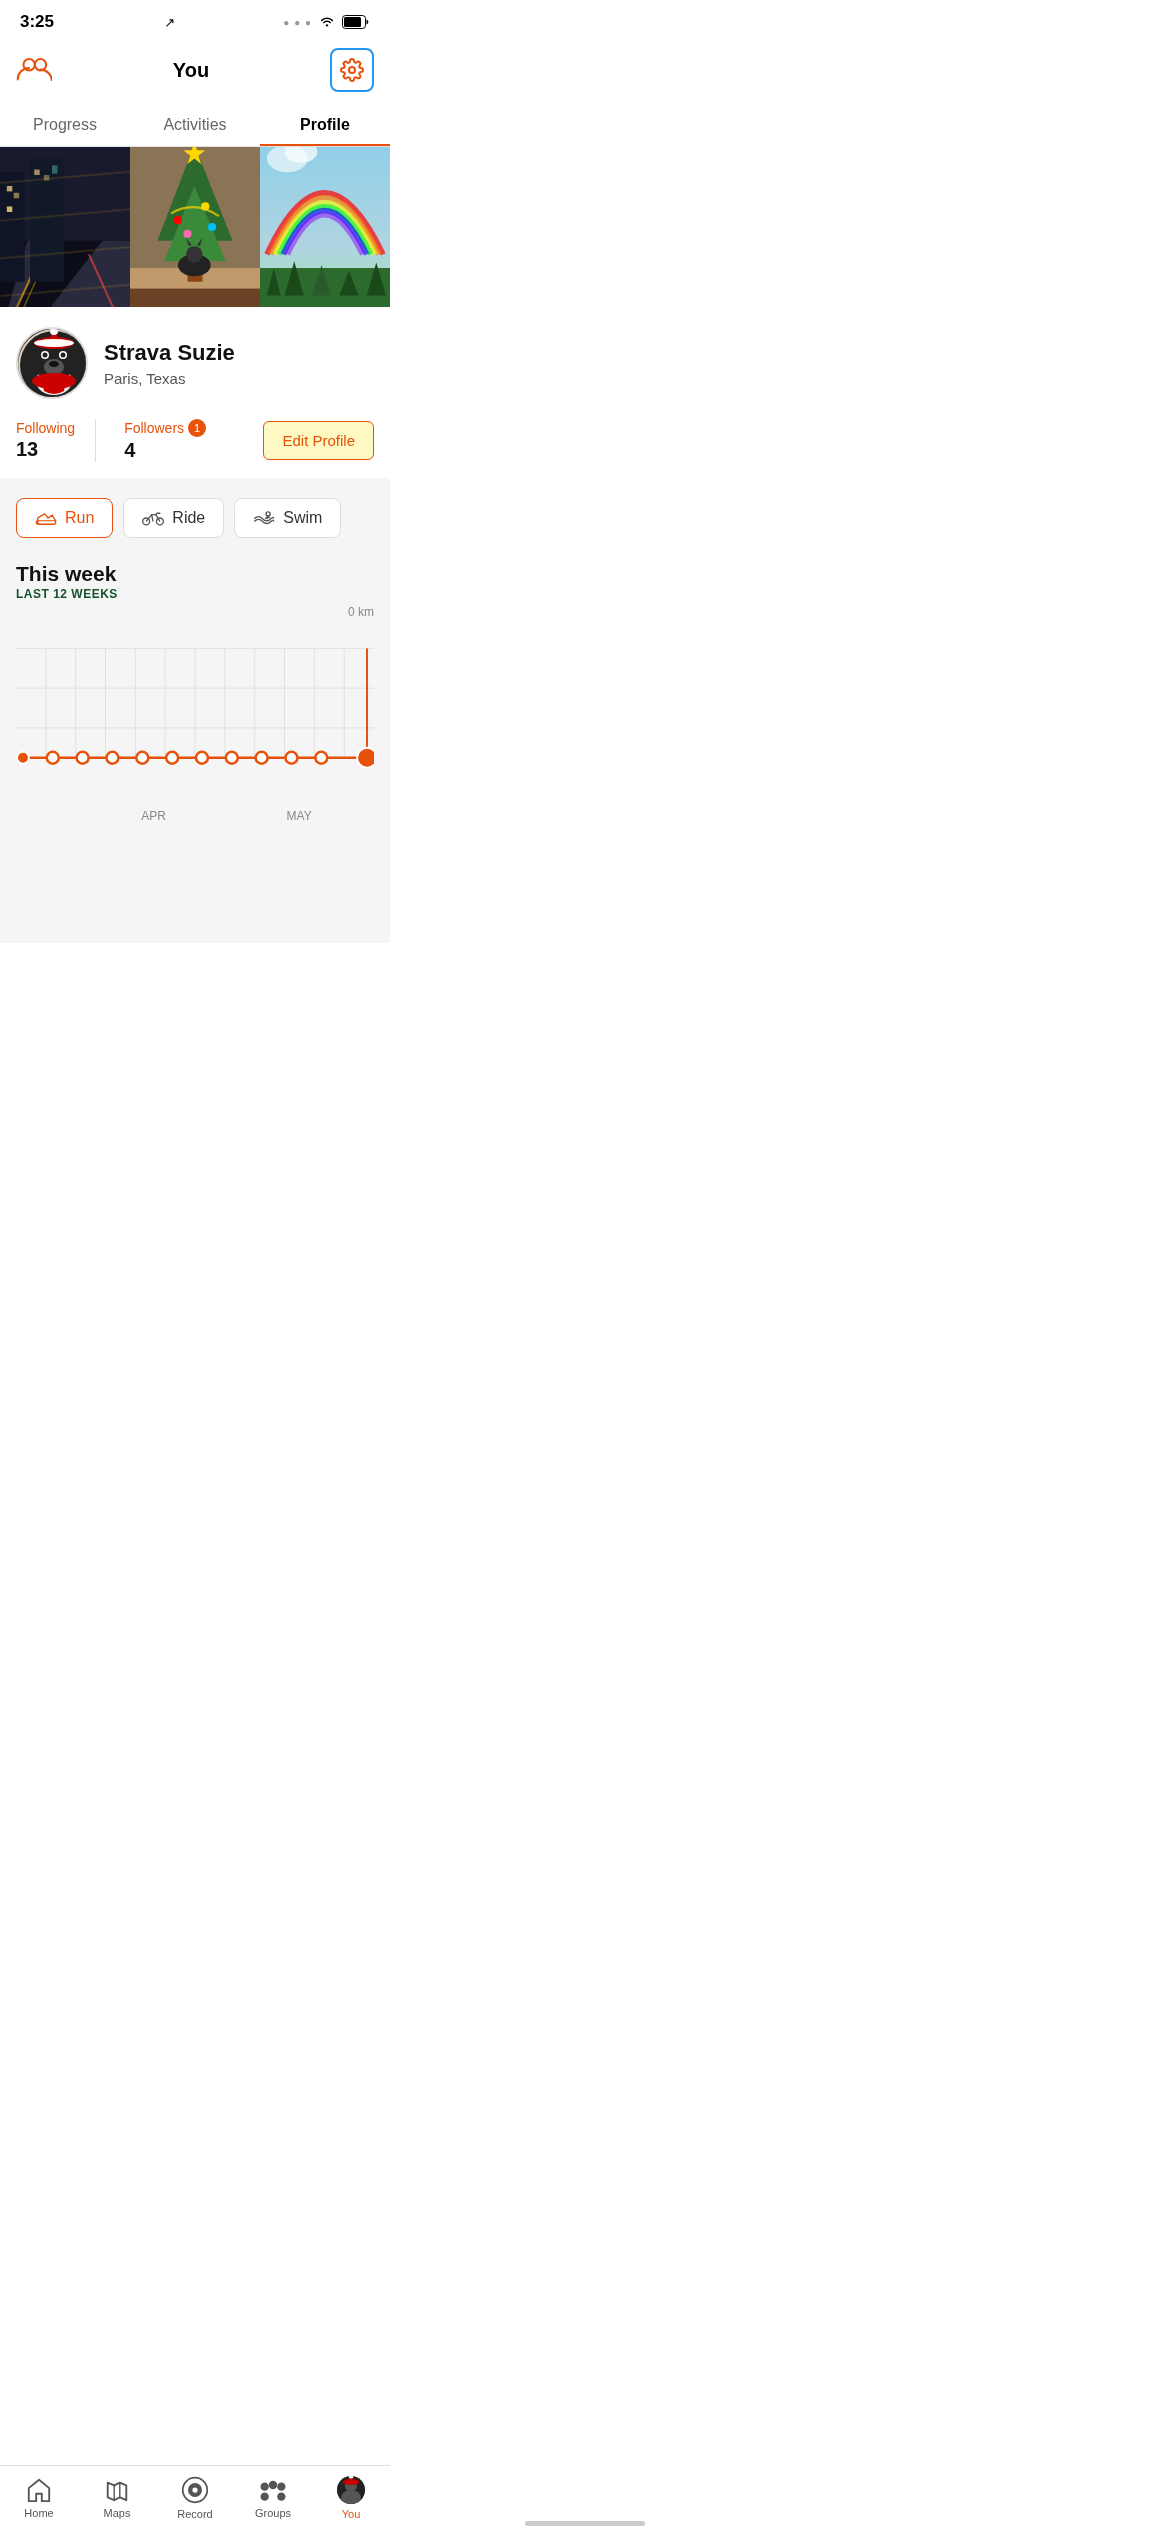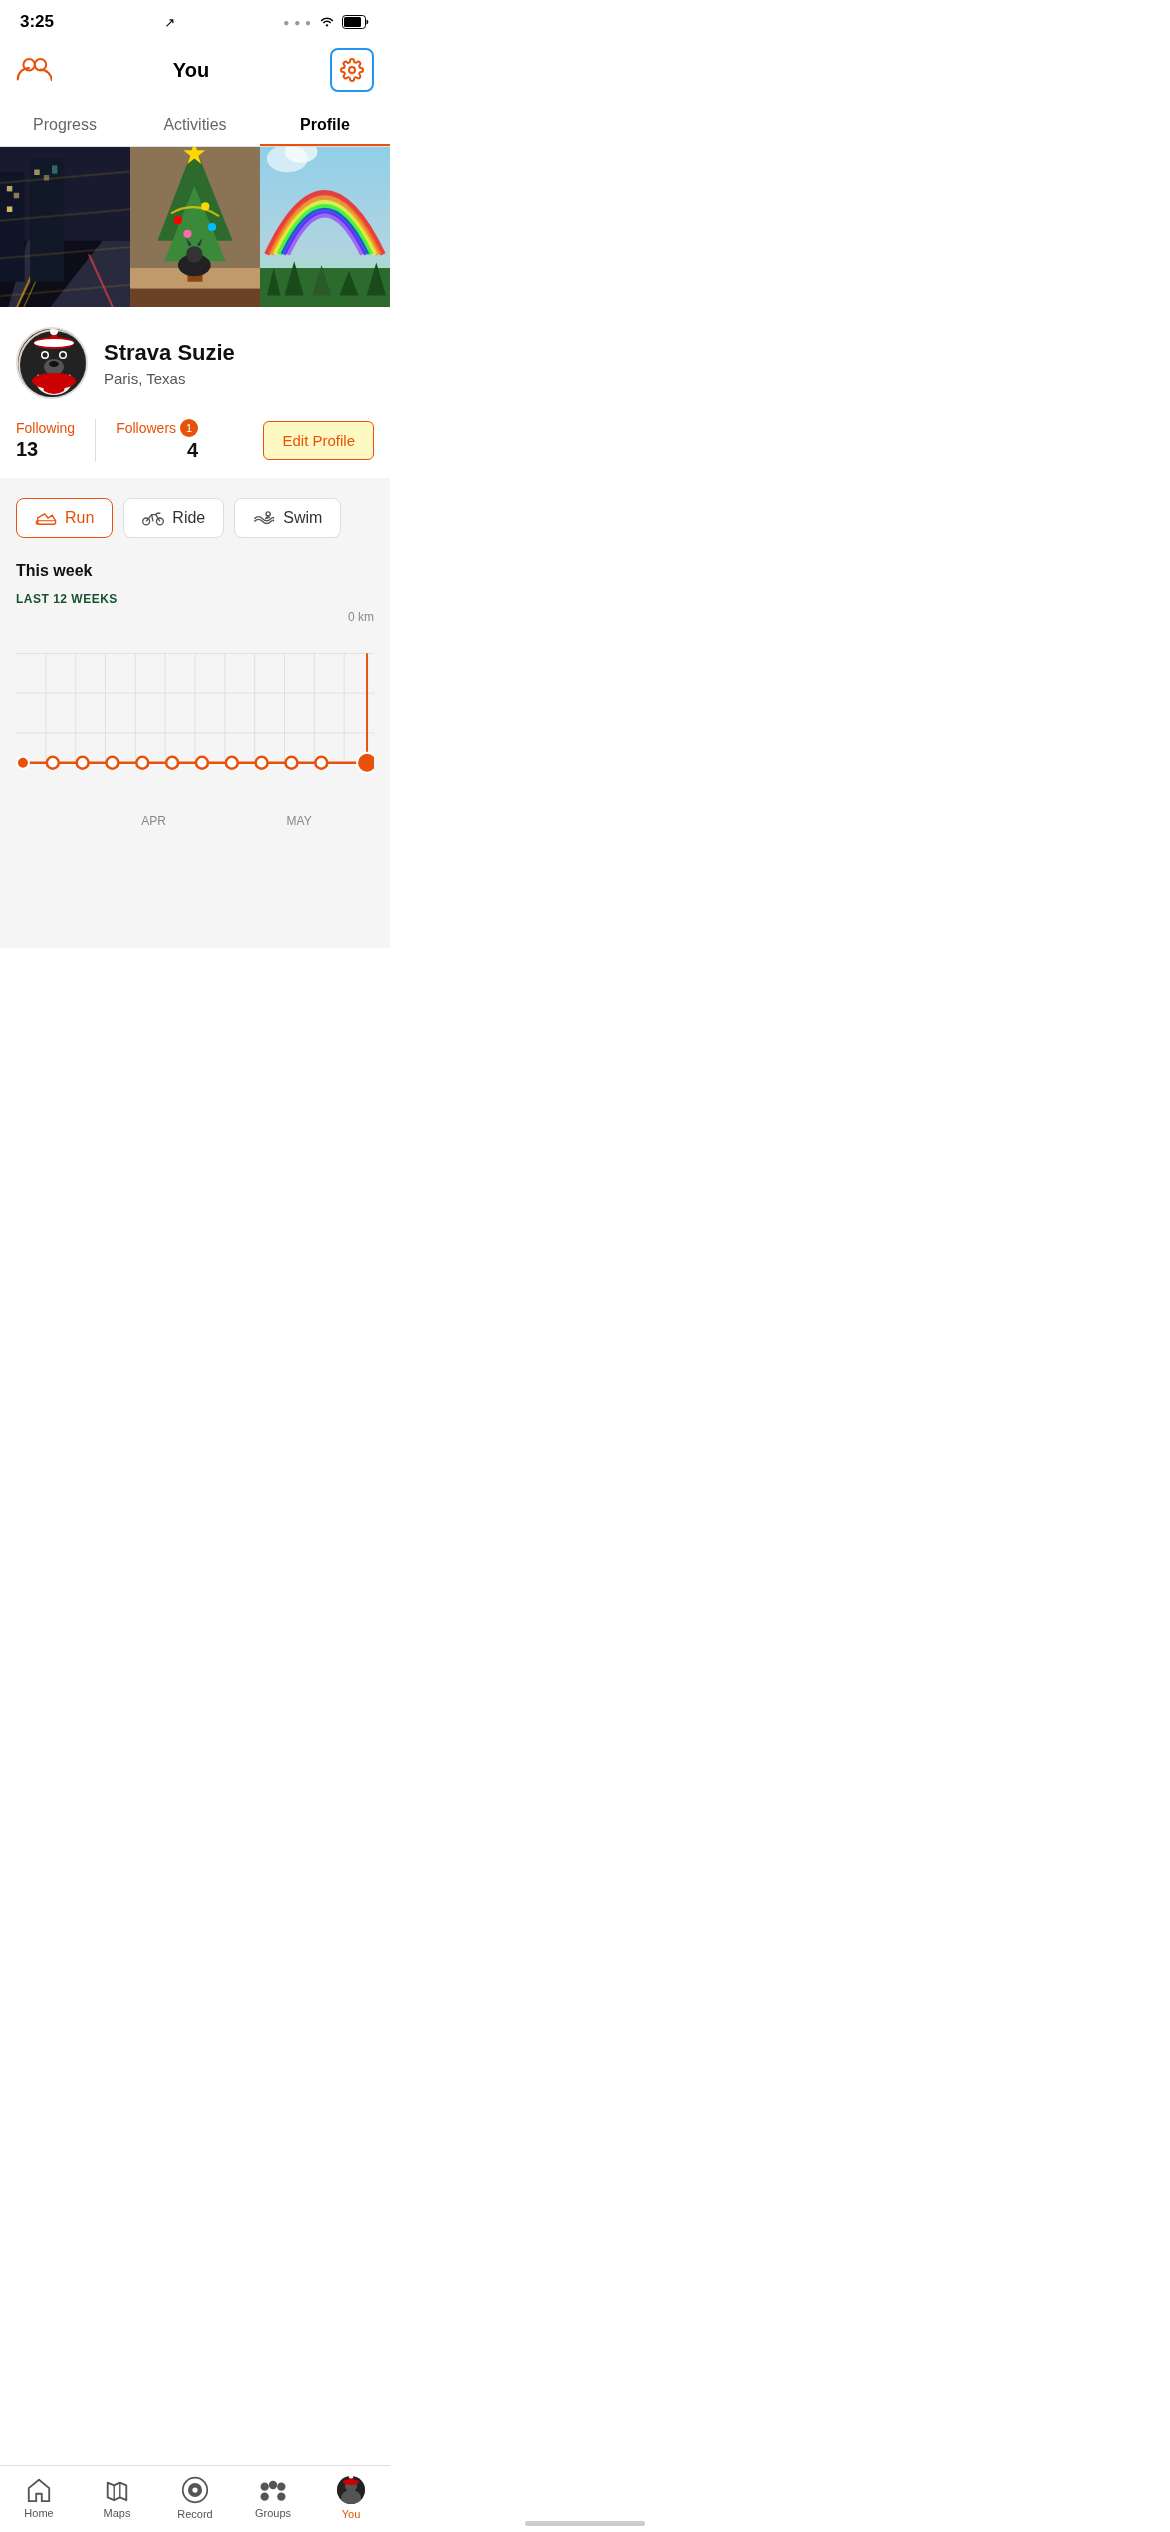--- a/index.html
+++ b/index.html
@@ -138,23 +138,22 @@
       margin-bottom: 4px;
     }
     .profile-location {
       font-size: 15px;
       color: #555;
     }
     .follow-item {
       padding-right: 20px;
     }
     .follow-item + .follow-item {
-      padding-left: 20px;
+      padding-left: 28px;
       border-left: 1px solid #ddd;
-      text-align: right;
     }
     .follow-label {
       font-size: 14px;
       color: #E8510A;
       font-weight: 500;
       display: flex;
       align-items: center;
       gap: 4px;
       margin-bottom: 2px;
     }
@@ -210,24 +209,24 @@
       font-weight: 500;
       color: #333;
       cursor: pointer;
     }
     .activity-tab.active {
       border-color: #E8510A;
       color: #E8510A;
     }
 
     .this-week-label {
-      font-size: 16px;
+      font-size: 21px;
       font-weight: 700;
       color: #111;
-      margin-bottom: 12px;
+      margin-bottom: 1px;
     }
     .stats-row {
       display: flex;
       gap: 0;
       margin-bottom: 28px;
     }
     .stat-item {
       margin-right: 24px;
     }
     .stat-item + .stat-item {

